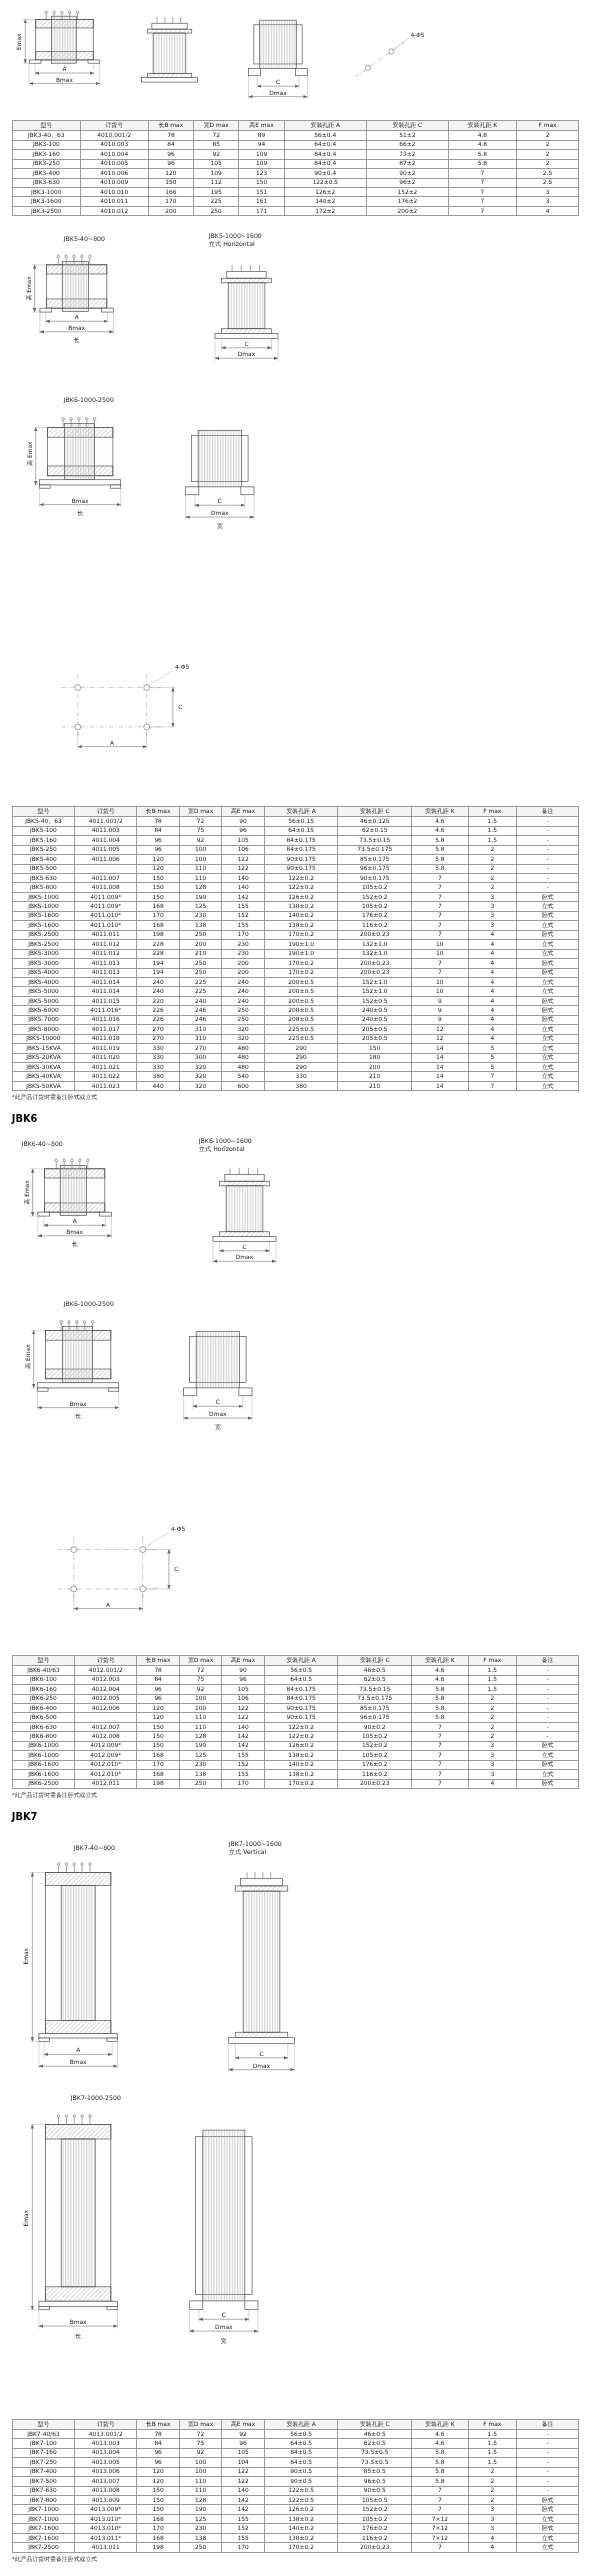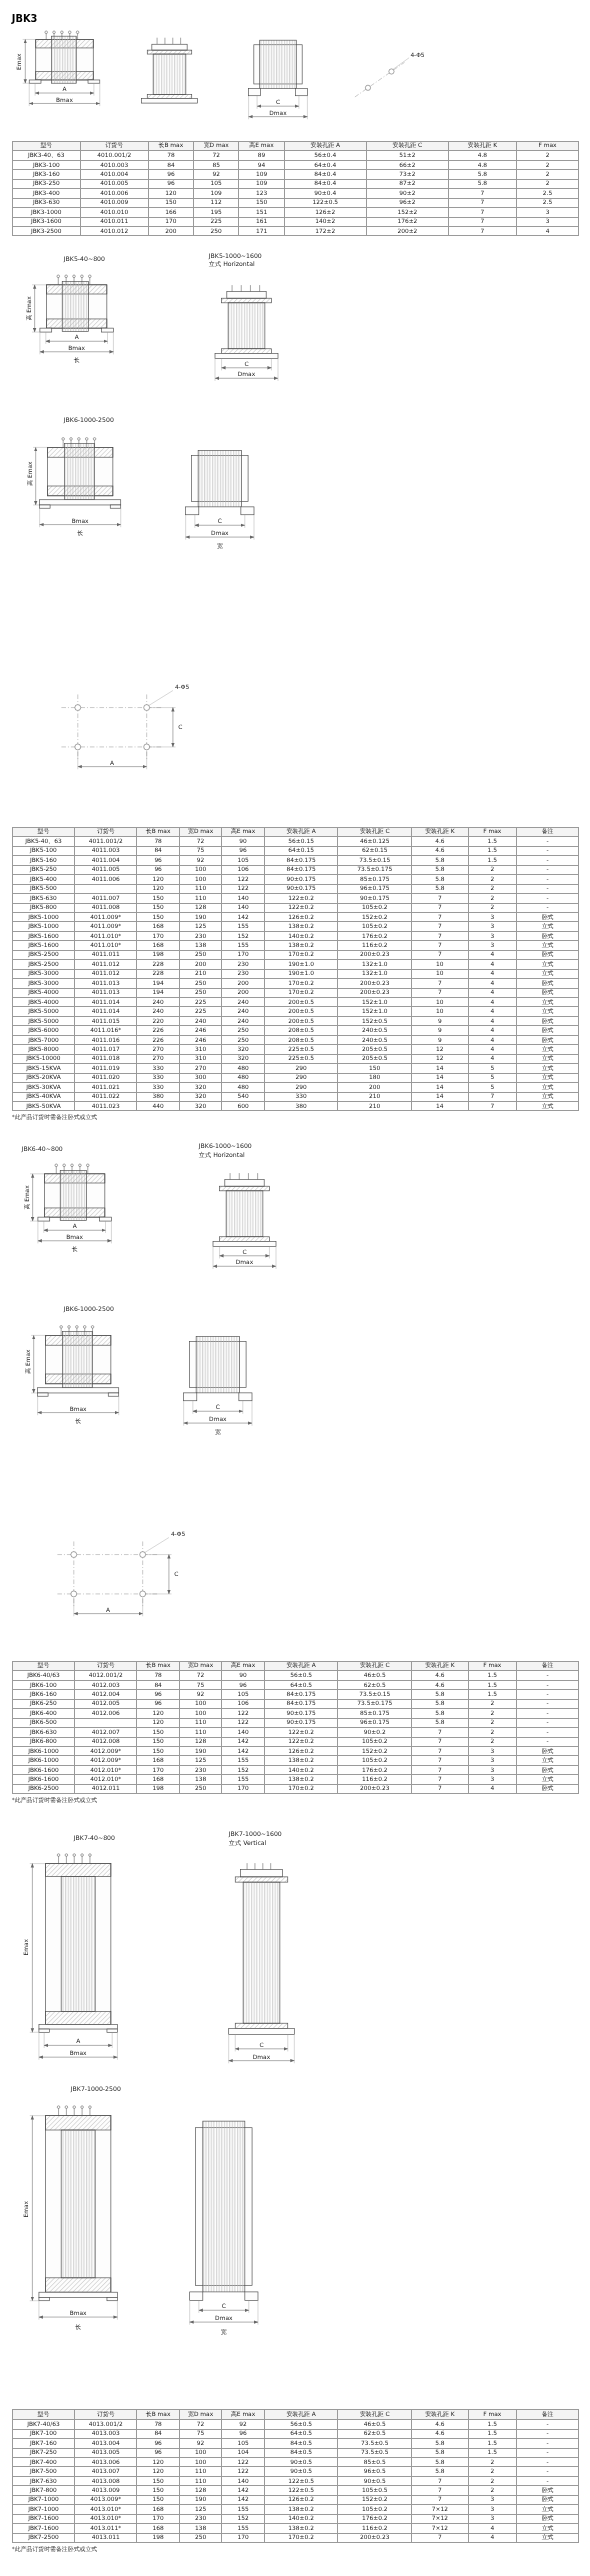--- a/index.html
+++ b/index.html
@@ -40,21 +40,20 @@
     </pattern>
     <marker id="arr" viewBox="0 0 10 10" refX="9.5" refY="5" markerWidth="8" markerHeight="8" orient="auto-start-reverse">
       <path d="M0,1 L10,5 L0,9 z" fill="#666"></path>
     </marker>
   </defs>
 </svg>
 
 <div class="page">
 
   <section class="sec">
-    <h2 class="sec-title">JBK3</h2>
 
     <div class="draw-area" style="height:110px;">
 
       <svg class="d" style="left:0;top:1.3px;" width="105" height="98" viewBox="0 0 160 150">
         <g>
           <g class="pin">
               <line x1="52" y1="6" x2="52" y2="16"></line>
               <line x1="64" y1="6" x2="64" y2="16"></line>
               <line x1="76" y1="6" x2="76" y2="16"></line>
               <line x1="88" y1="6" x2="88" y2="16"></line>
@@ -784,20 +783,21 @@
             <td>14</td>
             <td>7</td>
             <td>立式</td>
           </tr>
         </tbody>
     </table>
     <div class="note">*此产品订货时需备注卧式或立式</div>
   </section>
 
   <section class="sec">
+    <h2 class="sec-title">JBK6</h2>
 
     <div class="draw-area" style="height:525px;">
       <div class="dlabel" style="left:9.8px;top:11.8px;">JBK6-40~800</div>
       <div class="dlabel" style="left:187px;top:9.2px;">
         <span>JBK6-1000~1600</span>
         <span class="sub">立式 Horizontal</span>
       </div>
 
       <svg class="d" style="left:6.6px;top:29.5px;" width="112" height="128" viewBox="0 0 170 195">
         <g>
@@ -1123,20 +1123,21 @@
             <td>7</td>
             <td>4</td>
             <td>卧式</td>
           </tr>
         </tbody>
     </table>
     <div class="note">*此产品订货时需备注卧式或立式</div>
   </section>
 
   <section class="sec">
+    <h2 class="sec-title">JBK7</h2>
 
     <div class="draw-area" style="height:591px;">
       <div class="dlabel" style="left:62px;top:18.4px;">JBK7-40~800</div>
       <div class="dlabel" style="left:217px;top:14.4px;">
         <span>JBK7-1000~1600</span>
         <span class="sub">立式 Vertical</span>
       </div>
 
       <svg class="d" style="left:6.6px;top:33px;" width="121" height="226" viewBox="0 0 185 345">
         <g>

